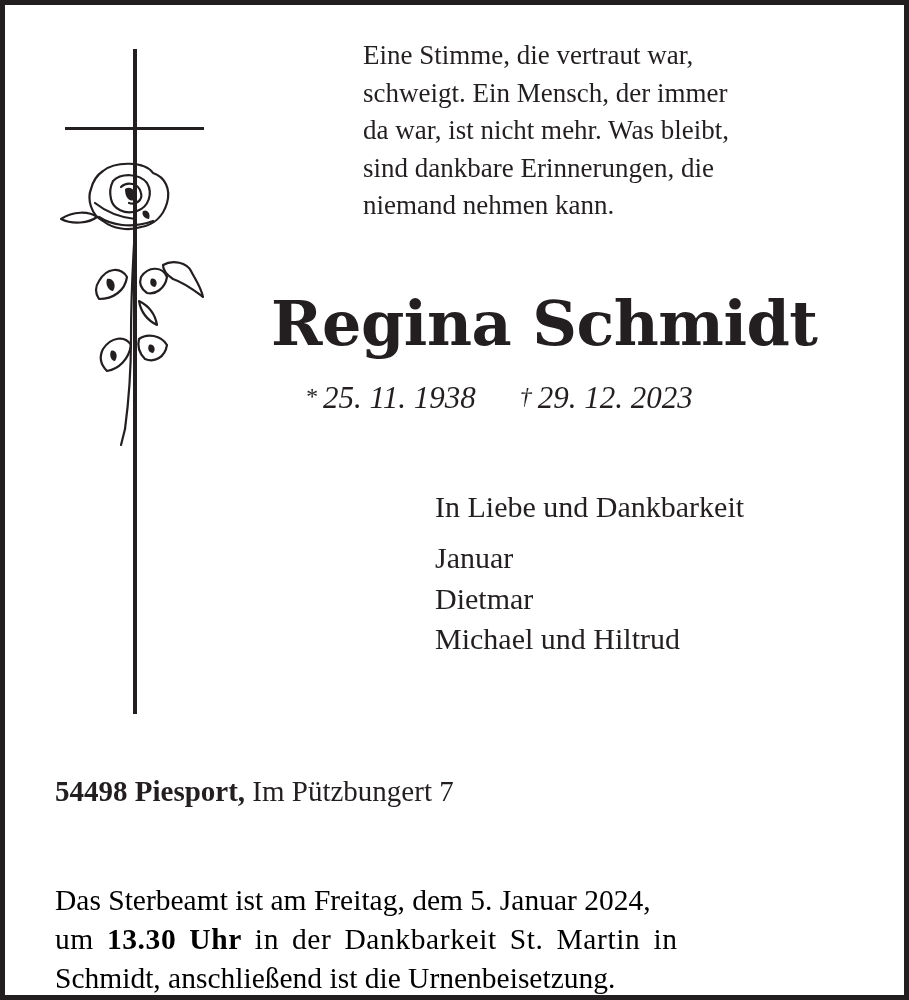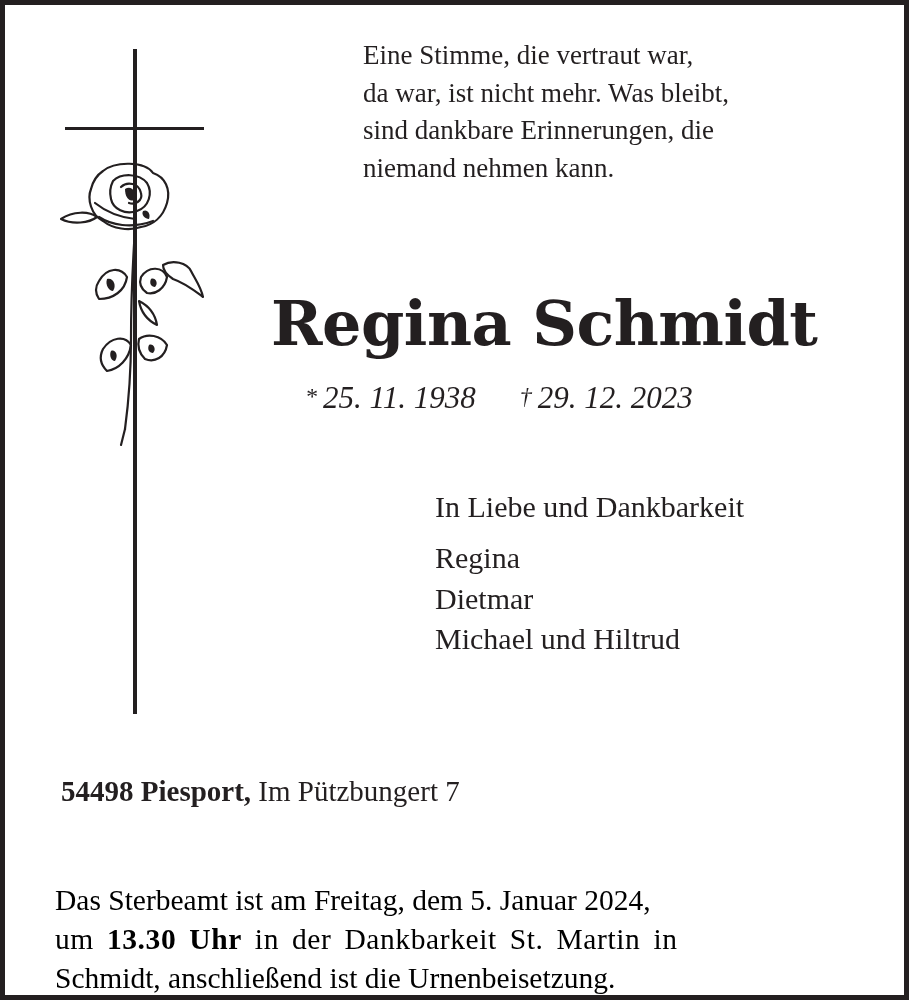--- a/index.html
+++ b/index.html
@@ -30,21 +30,21 @@
     }
     .dates .gap { display: inline-block; width: 44px; }
     .dates .sym { font-size: 24px; position: relative; top: -4px; margin-right: 6px; }
     .family {
       position: absolute; left: 430px; top: 482px; width: 440px;
       font-family: "Liberation Serif", serif; font-size: 30px; color: #231f20;
     }
     .family .intro { line-height: 40px; margin-bottom: 11px; white-space: nowrap; }
     .family .member { line-height: 40.5px; white-space: nowrap; }
     .address {
-      position: absolute; left: 56px; top: 766px; width: 820px;
+      position: absolute; left: 50px; top: 766px; width: 820px;
       font-family: "Liberation Serif", serif; font-size: 29px; line-height: 40px; color: #231f20; white-space: nowrap;
     }
     .address b { font-weight: bold; }
     .service {
       position: absolute; left: 50px; top: 876px; width: 820px;
       font-family: Liberation Serif, serif; font-size: 29.5px; line-height: 39px; color: #000000;
     }
     .service div { white-space: nowrap; }
     .service .l1 { letter-spacing: 0px; }
     .service .l2 { word-spacing: 5px; letter-spacing: 0.6px; }
@@ -90,34 +90,35 @@
         <path d="M96 120 C100 118, 104 124, 100 128 C96 128, 94 124, 96 120 Z"></path>
         <path d="M56 192 C60 190, 64 196, 60 202 C56 202, 54 196, 56 192 Z"></path>
         <path d="M94 186 C98 184, 102 190, 98 194 C94 194, 92 190, 94 186 Z"></path>
         <path d="M88 52 C92 50, 96 54, 94 60 C90 60, 86 56, 88 52 Z"></path>
       </g>
     </svg>
   </div>
 
   <div class="poem">
     <div>Eine Stimme, die vertraut war,</div>
+    <div>schweigt. Ein Mensch, der immer</div>
     <div>da war, ist nicht mehr. Was bleibt,</div>
     <div>sind dankbare Erinnerungen, die</div>
     <div>niemand nehmen kann.</div>
   </div>
 
   <div class="name">Regina Schmidt</div>
 
   <div class="dates">
     <span class="sym">*</span><span>25. 11. 1938</span><span class="gap"></span><span class="sym">†</span><span>29. 12. 2023</span>
   </div>
 
   <div class="family">
     <div class="intro">In Liebe und Dankbarkeit</div>
-    <div class="member">Regina</div>
+    <div class="member">Januar</div>
     <div class="member">Dietmar</div>
     <div class="member">Michael und Hiltrud</div>
   </div>
 
   <div class="address">
     <b>54498 Piesport,</b> <span>Im Pützbungert 7</span>
   </div>
 
   <div class="service">
     <div class="l1">Das Sterbeamt ist am Freitag, dem 5. Januar 2024,</div>

